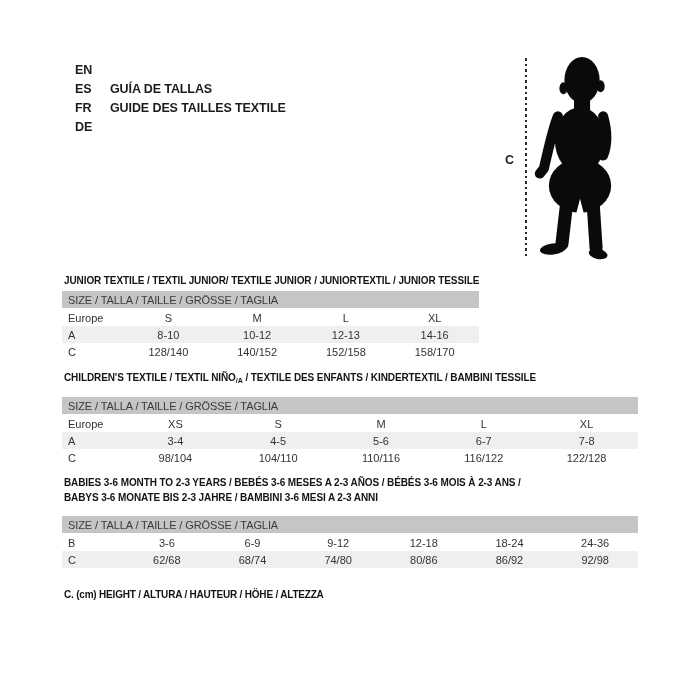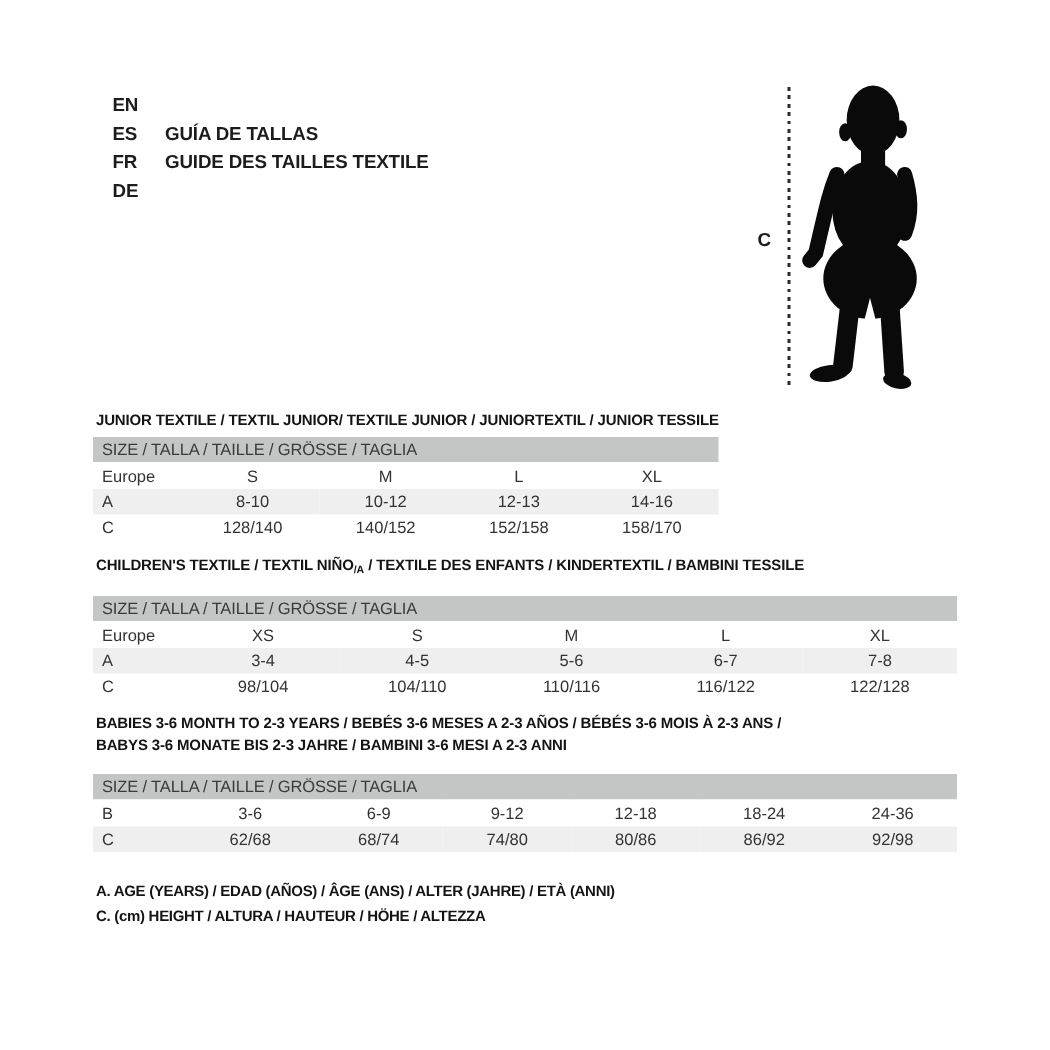--- a/index.html
+++ b/index.html
@@ -202,17 +202,16 @@
         <td>68/74</td>
         <td>74/80</td>
         <td>80/86</td>
         <td>86/92</td>
         <td>92/98</td>
       </tr>
     </tbody>
   </table>
 
   <div class="legend">
-    <div>A. AGE (YEARS) / EDAD (AÑOS) / ÂGE (ANS) / ALTER (JAHRE) / ETÀ (ANNI)</div>
     <div>C. (cm) HEIGHT / ALTURA / HAUTEUR / HÖHE / ALTEZZA</div>
   </div>
 
 </div>
 
 </body></html>

